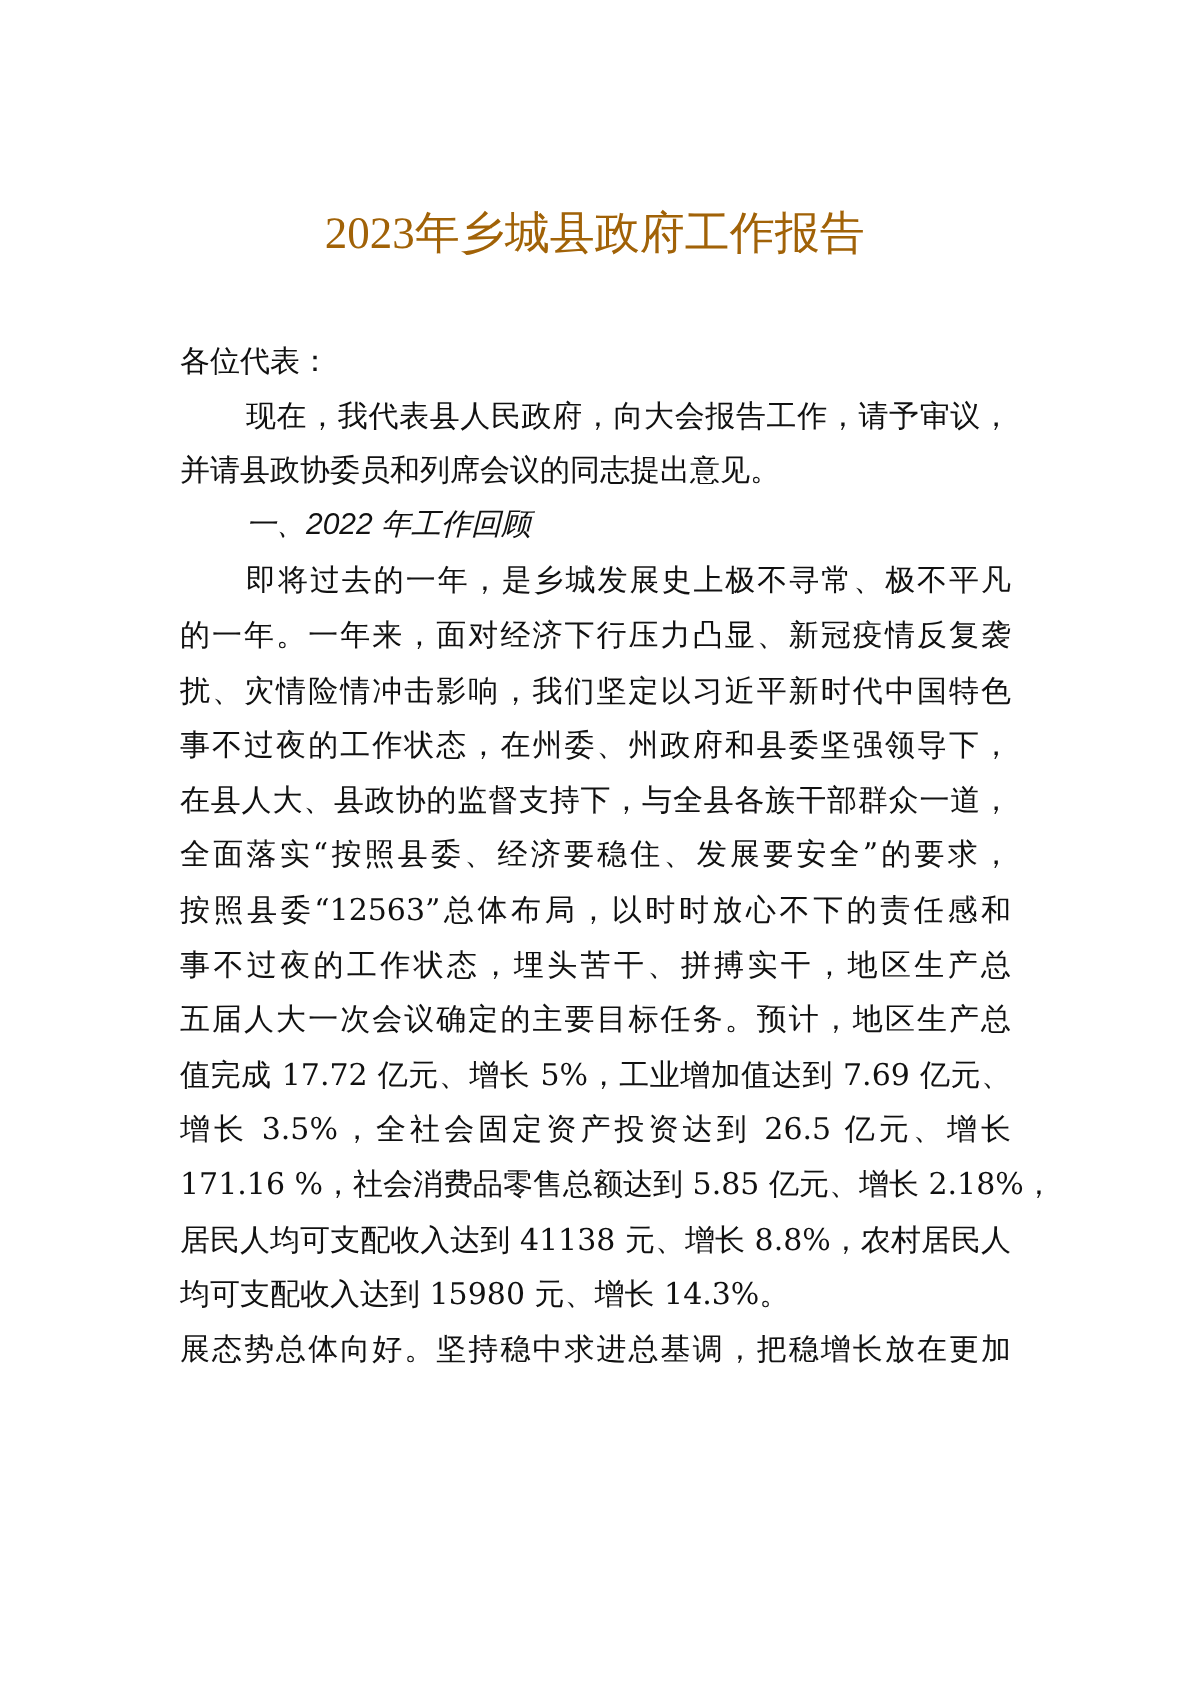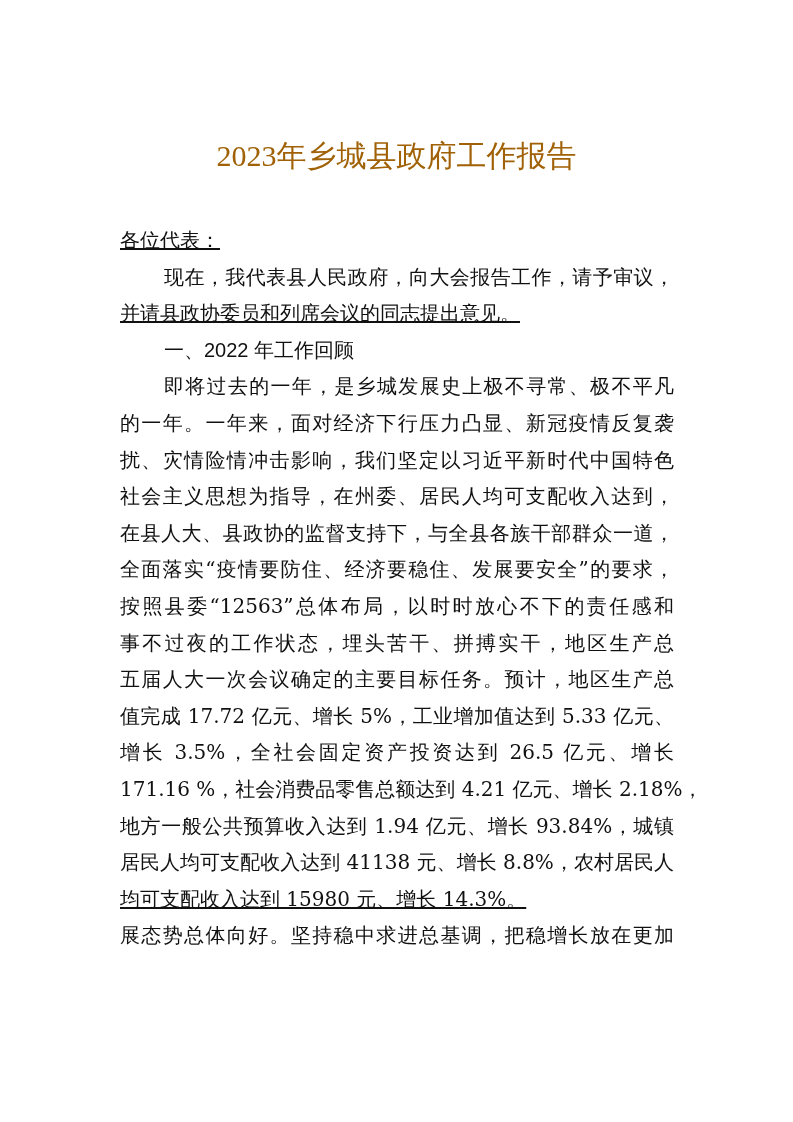--- a/index.html
+++ b/index.html
@@ -5,49 +5,48 @@
   html, body { margin: 0; padding: 0; background: #ffffff; }
   body { width: 793px; height: 1122px; position: relative; overflow: hidden;
          font-family: "DejaVu Serif", "Liberation Serif", serif; color: #111; }
   .page { position: absolute; left: 0; top: 0; width: 793px; height: 1122px; background: #fff; }
   .title { position: absolute; left: 0; width: 793px; top: 136px; text-align: center;
            font-size: 30px; line-height: 40px; letter-spacing: 0px; color: #a16207;
            font-family: "Liberation Serif", "DejaVu Serif", serif; }
   .body { position: absolute; left: 120px; top: 222px; width: 554px; }
   .line { height: 36.6px; line-height: 36.6px; font-size: 20px; white-space: nowrap;
           text-align: justify; text-align-last: justify; letter-spacing: 0; }
-  .line.last { text-align-last: left; text-decoration: underline; }
+  .line.last { text-align-last: left; }
   .indent { padding-left: 44px; }
-  .heading { font-family: "Liberation Sans", "DejaVu Sans", sans-serif; font-size: 20px; text-align-last: left; }
+  .heading { font-family: "Liberation Sans", "DejaVu Sans", sans-serif; font-size: 20px; text-align-last: left; font-style: italic; }
 </style>
 </head>
 <body>
 
 <div class="page">
   <div class="title">2023年乡城县政府工作报告</div>
 
   <div class="body">
     <div class="line last">各位代表：</div>
 
     <div class="line indent">现在，我代表县人民政府，向大会报告工作，请予审议，</div>
     <div class="line last">并请县政协委员和列席会议的同志提出意见。</div>
 
     <div class="line indent heading">一、2022 年工作回顾</div>
 
     <div class="line indent">即将过去的一年，是乡城发展史上极不寻常、极不平凡</div>
     <div class="line">的一年。一年来，面对经济下行压力凸显、新冠疫情反复袭</div>
     <div class="line">扰、灾情险情冲击影响，我们坚定以习近平新时代中国特色</div>
-    <div class="line">社会主义思想为指导，在州委、居民人均可支配收入达到，</div>
+    <div class="line">事不过夜的工作状态，在州委、州政府和县委坚强领导下，</div>
     <div class="line">在县人大、县政协的监督支持下，与全县各族干部群众一道，</div>
-    <div class="line">全面落实“疫情要防住、经济要稳住、发展要安全”的要求，</div>
+    <div class="line">全面落实“按照县委、经济要稳住、发展要安全”的要求，</div>
     <div class="line">按照县委“12563”总体布局，以时时放心不下的责任感和</div>
     <div class="line">事不过夜的工作状态，埋头苦干、拼搏实干，地区生产总</div>
     <div class="line">五届人大一次会议确定的主要目标任务。预计，地区生产总</div>
-    <div class="line">值完成 17.72 亿元、增长 5%，工业增加值达到 5.33 亿元、</div>
+    <div class="line">值完成 17.72 亿元、增长 5%，工业增加值达到 7.69 亿元、</div>
     <div class="line">增长 3.5%，全社会固定资产投资达到 26.5 亿元、增长</div>
-    <div class="line">171.16 %，社会消费品零售总额达到 4.21 亿元、增长 2.18%，</div>
-    <div class="line">地方一般公共预算收入达到 1.94 亿元、增长 93.84%，城镇</div>
+    <div class="line">171.16 %，社会消费品零售总额达到 5.85 亿元、增长 2.18%，</div>
     <div class="line">居民人均可支配收入达到 41138 元、增长 8.8%，农村居民人</div>
     <div class="line last">均可支配收入达到 15980 元、增长 14.3%。</div>
 
     <div class="line">展态势总体向好。坚持稳中求进总基调，把稳增长放在更加</div>
   </div>
 </div>
 
 </body></html>

